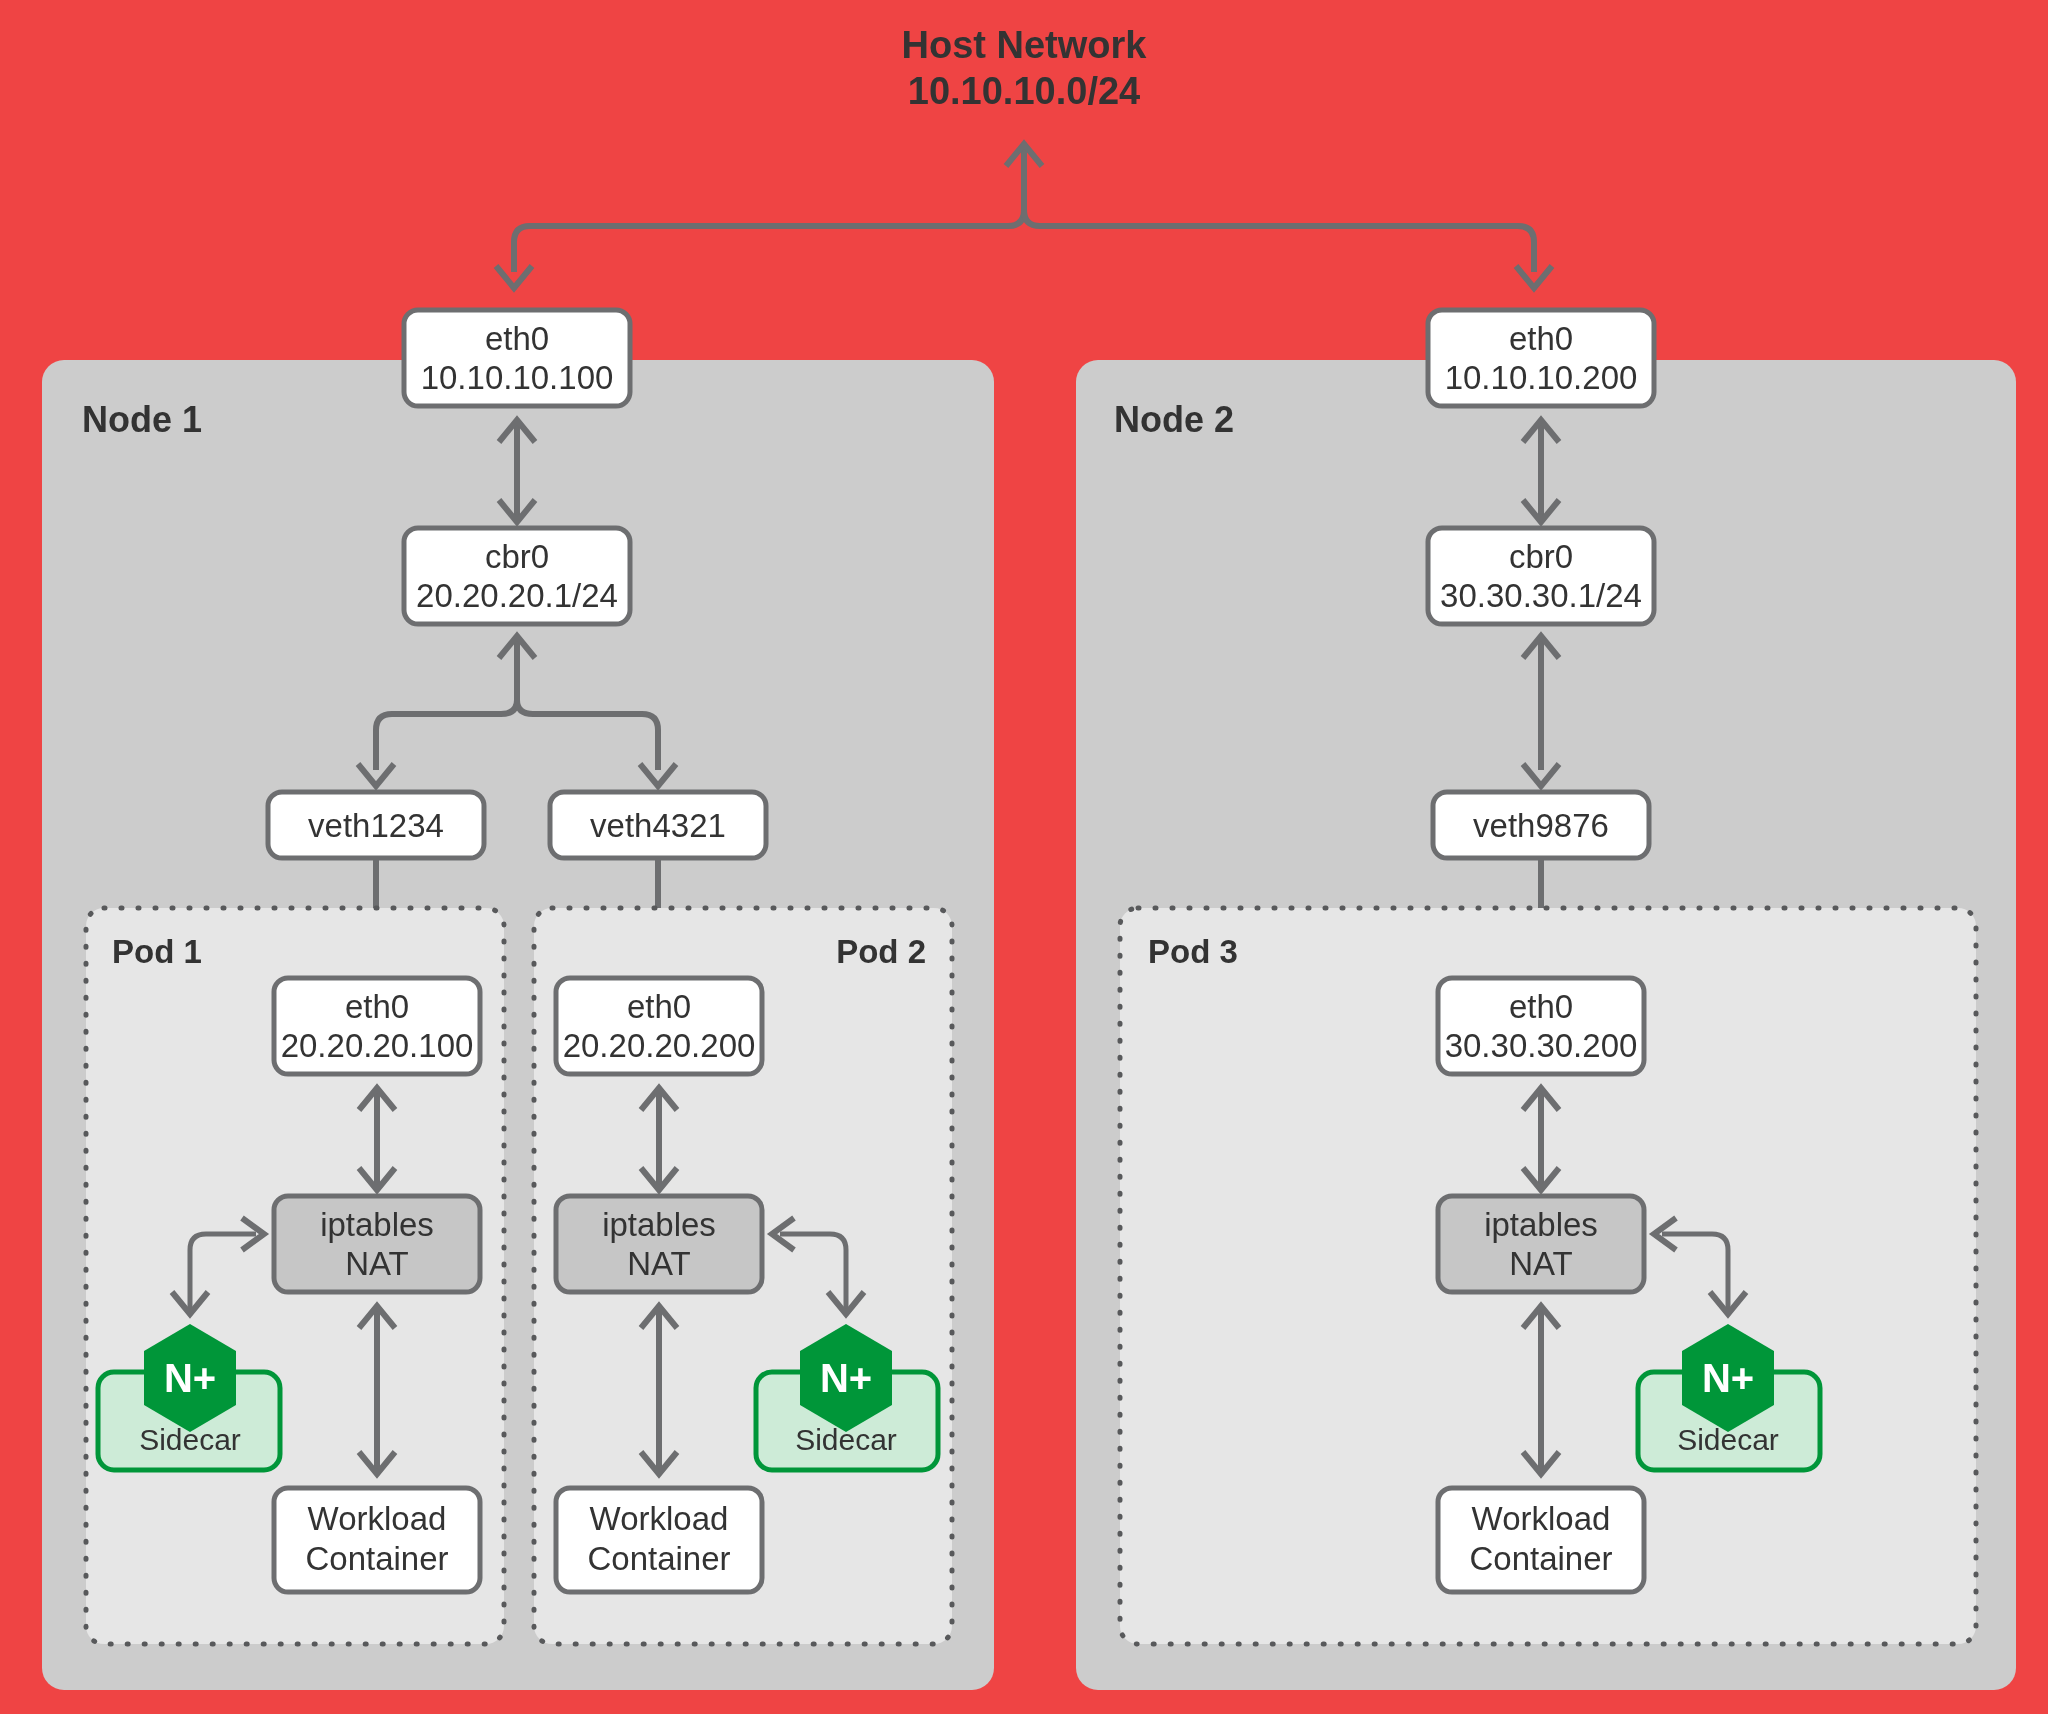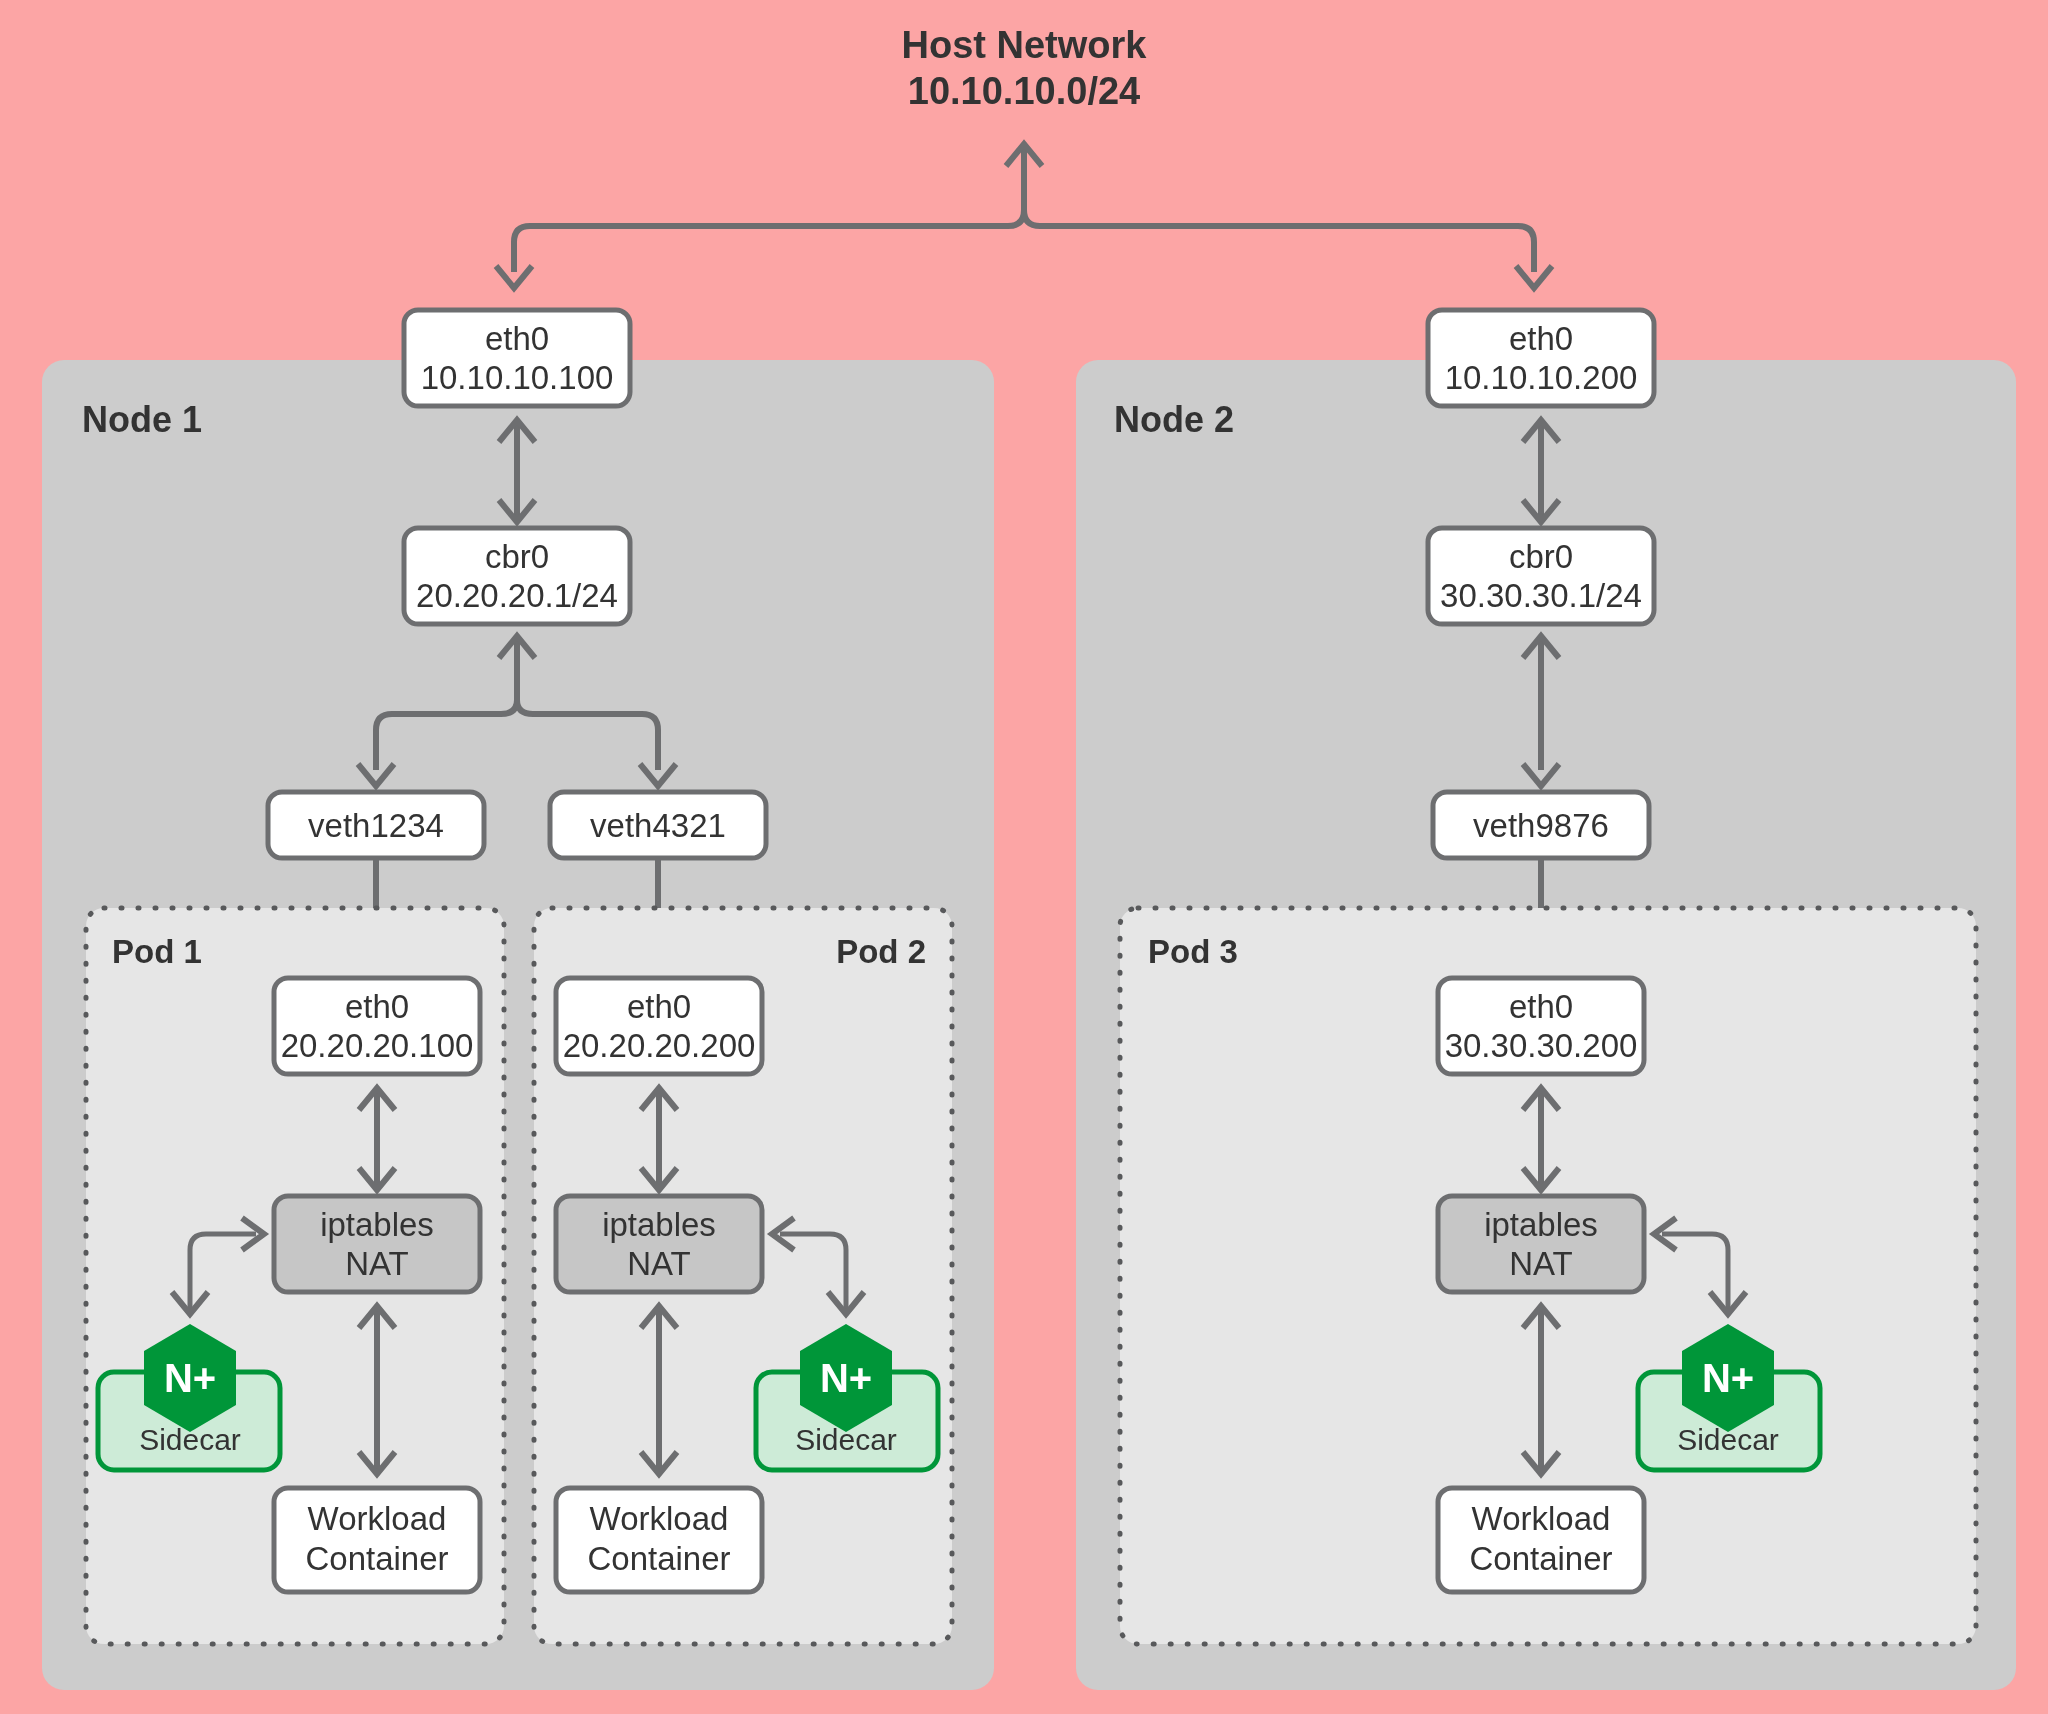--- a/index.html
+++ b/index.html
@@ -2,21 +2,21 @@
 <html><head>
 <meta charset="utf-8">
 <style>
   html,body{margin:0;padding:0;background:#ffffff;}
   body{
     width:2048px;height:1714px;
     font-family:"Liberation Sans", sans-serif;
     color:#333333;
     overflow:hidden;
   }
-  #stage{position:relative;width:2048px;height:1714px;background:#fca5a5;}
+  #stage{position:relative;width:2048px;height:1714px;background:#ef4444;}
   svg#diagram{position:absolute;left:0;top:0;width:2048px;height:1714px;}
 
   .hdr-text{font-size:38px;font-weight:bold;fill:#333333;}
   .node-label{font-size:36px;font-weight:bold;fill:#333333;}
   .pod-label{font-size:33px;font-weight:bold;fill:#333333;}
   .box-text{font-size:33px;fill:#333333;}
   .sidecar-text{font-size:30px;fill:#333333;}
   .np-text{font-size:40px;font-weight:bold;fill:#ffffff;}
 
   .node-rect{fill:#cccccc;}

